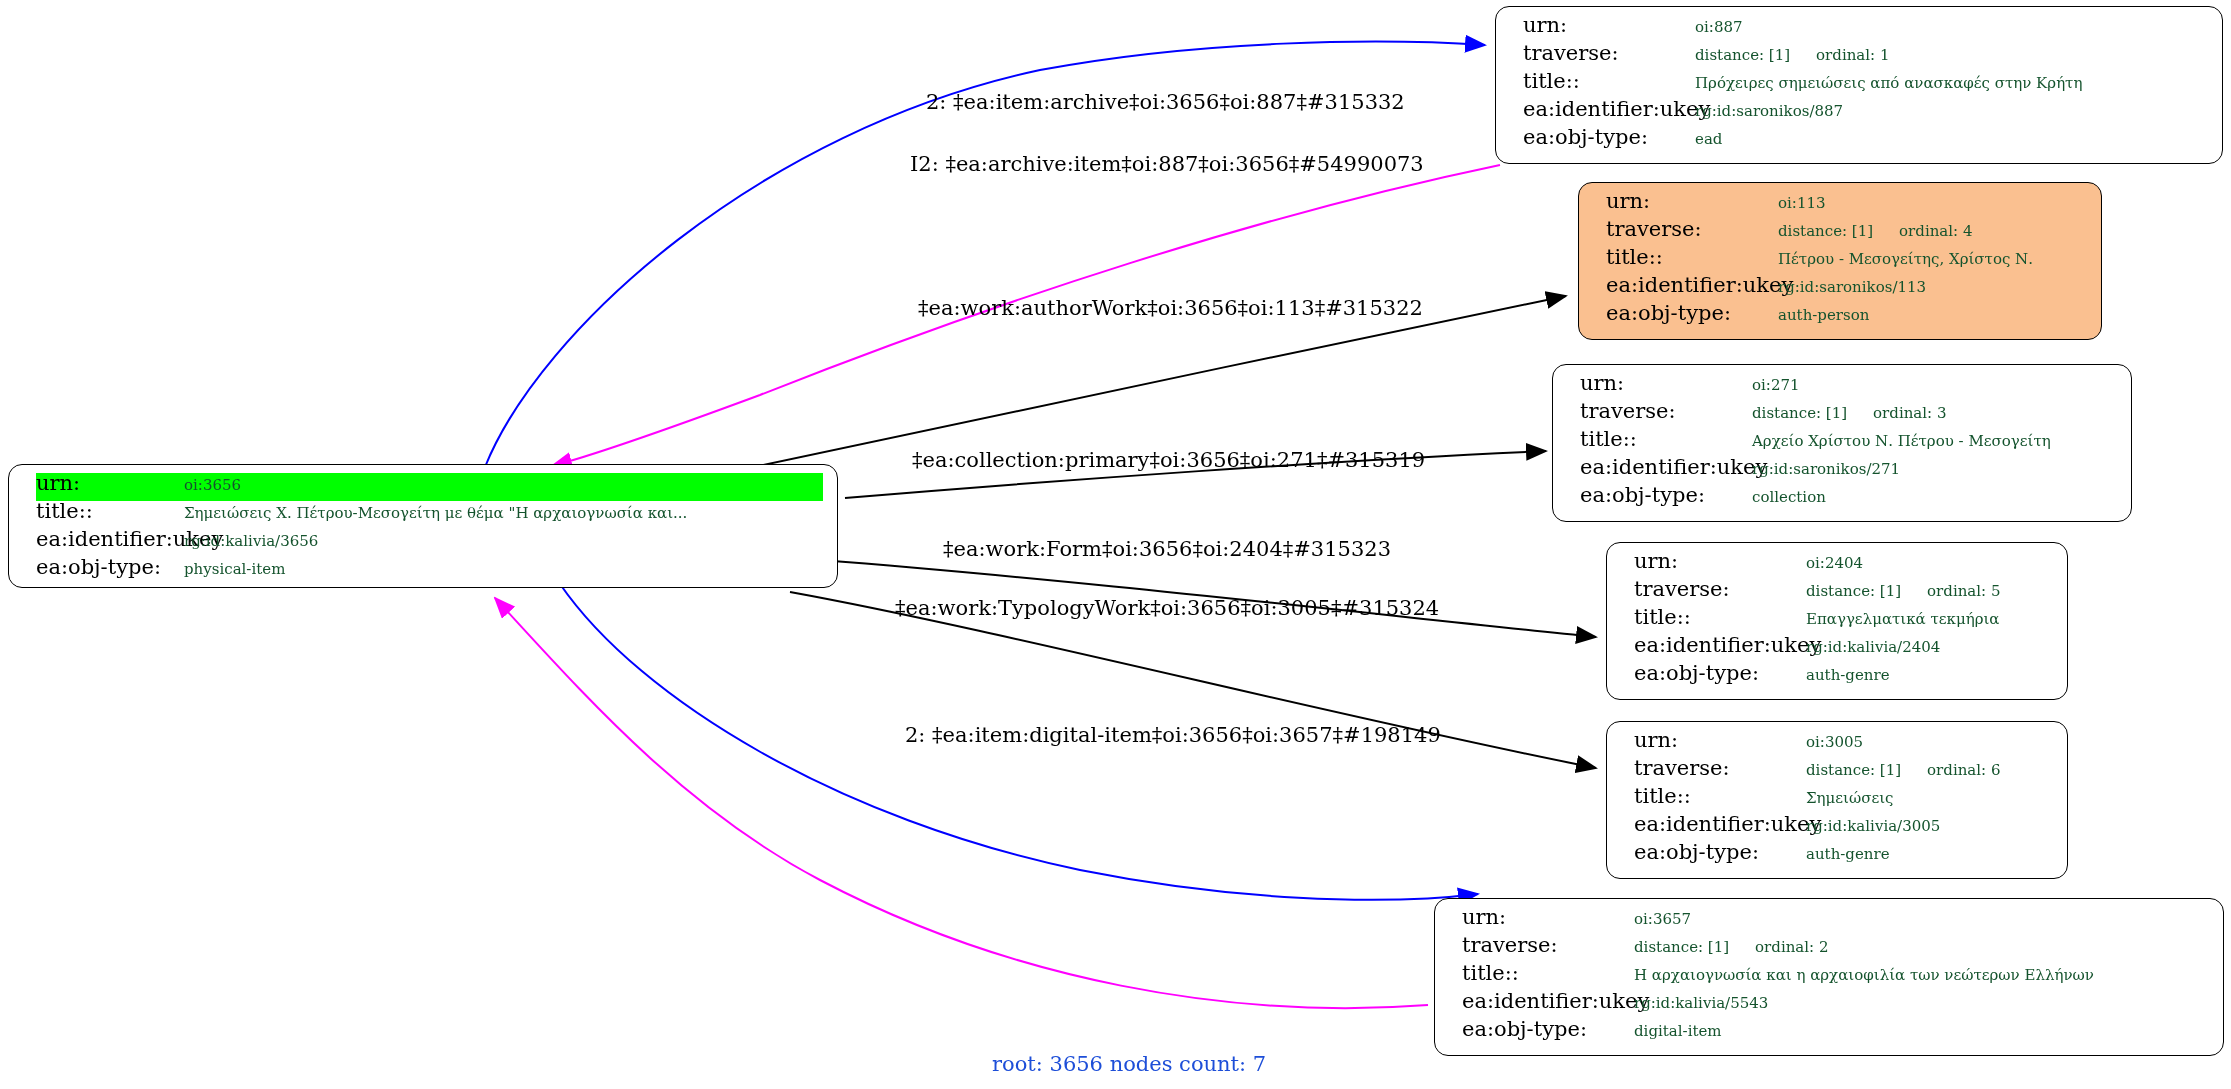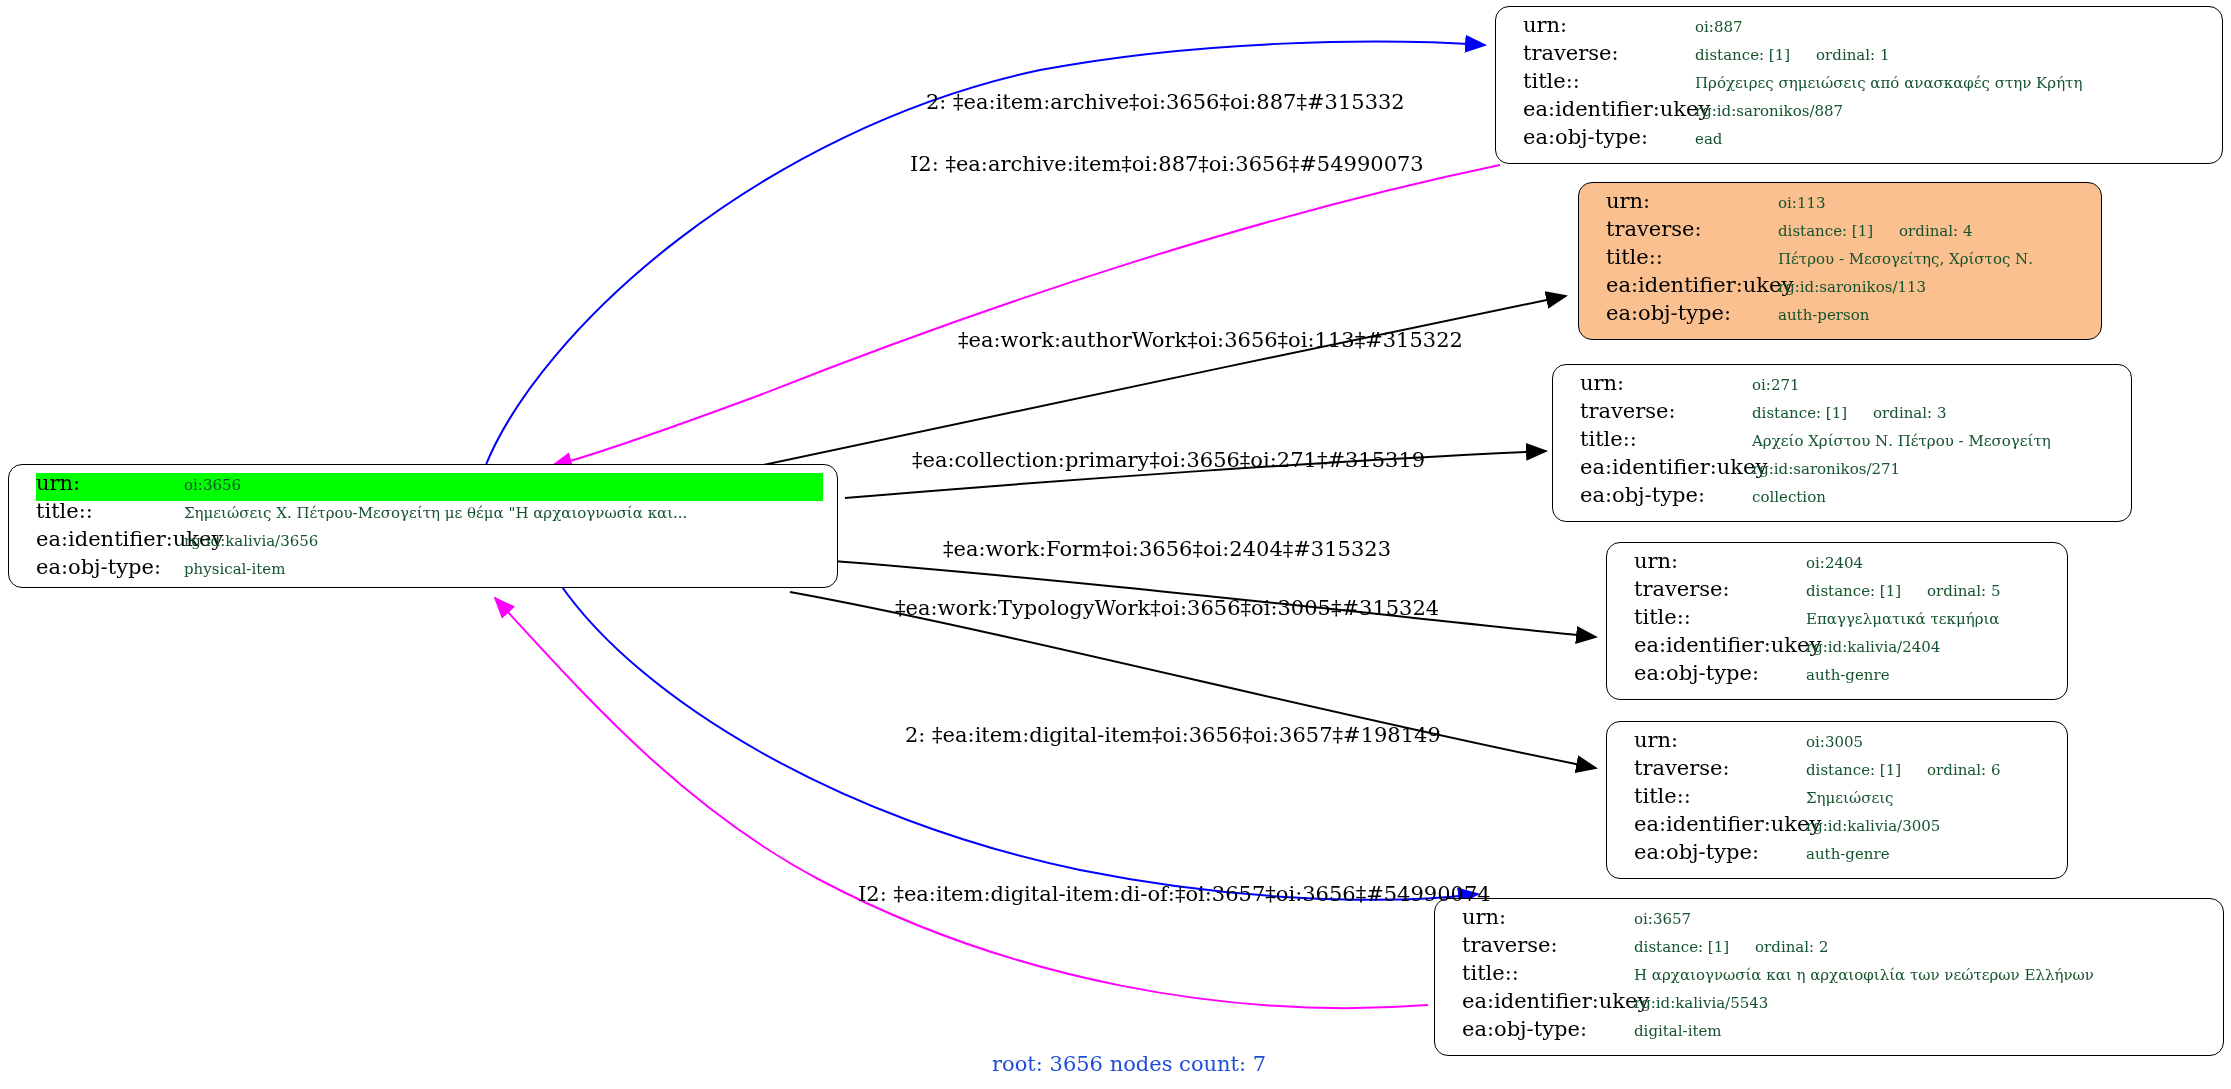--- a/index.html
+++ b/index.html
@@ -279,27 +279,26 @@
     <div class="row">
       <span class="key">ea:obj-type:</span>
       <span class="val">digital-item</span>
     </div>
   </div>
 
   <div class="edge-label" style="left:926px; top:49px;margin-top:41px;">2: ‡ea:item:archive‡oi:3656‡oi:887‡#315332</div>
 
   <div class="edge-label" style="left:910px; top:152px;">I2: ‡ea:archive:item‡oi:887‡oi:3656‡#54990073</div>
 
-  <div class="edge-label" style="left:918px; top:328px;margin-left:40px;">‡ea:work:authorWork‡oi:3656‡oi:113‡#315322</div>
+  <div class="edge-label" style="left:918px; top:296px;">‡ea:work:authorWork‡oi:3656‡oi:113‡#315322</div>
 
   <div class="edge-label" style="left:912px; top:448px;text-align:center;">‡ea:collection:primary‡oi:3656‡oi:271‡#315319</div>
 
   <div class="edge-label" style="left:943px; top:537px;">‡ea:work:Form‡oi:3656‡oi:2404‡#315323</div>
 
   <div class="edge-label" style="left:895px; top:596px;">‡ea:work:TypologyWork‡oi:3656‡oi:3005‡#315324</div>
 
   <div class="edge-label" style="left:905px; top:723px;">2: ‡ea:item:digital-item‡oi:3656‡oi:3657‡#198149</div>
 
-  <div class="edge-label" style="left:858px; top:882px;">I2: ‡ea:item:digital-item:di-of:‡oi:3657‡oi:3656‡#54990074</div>
 
   <div class="caption" style="left:992px; top:1052px;">root: 3656 nodes count: 7</div>
 
 </div>
 
 </body></html>

